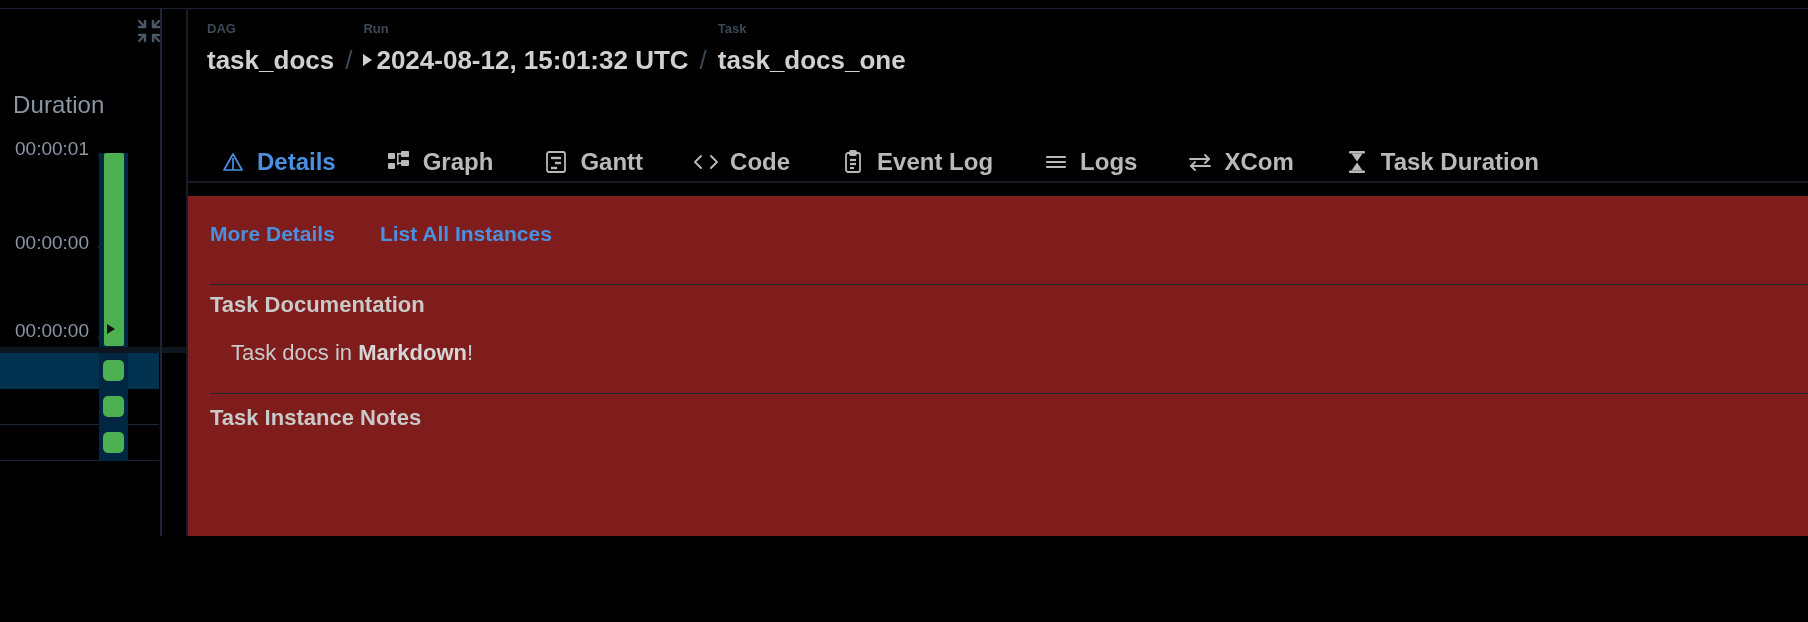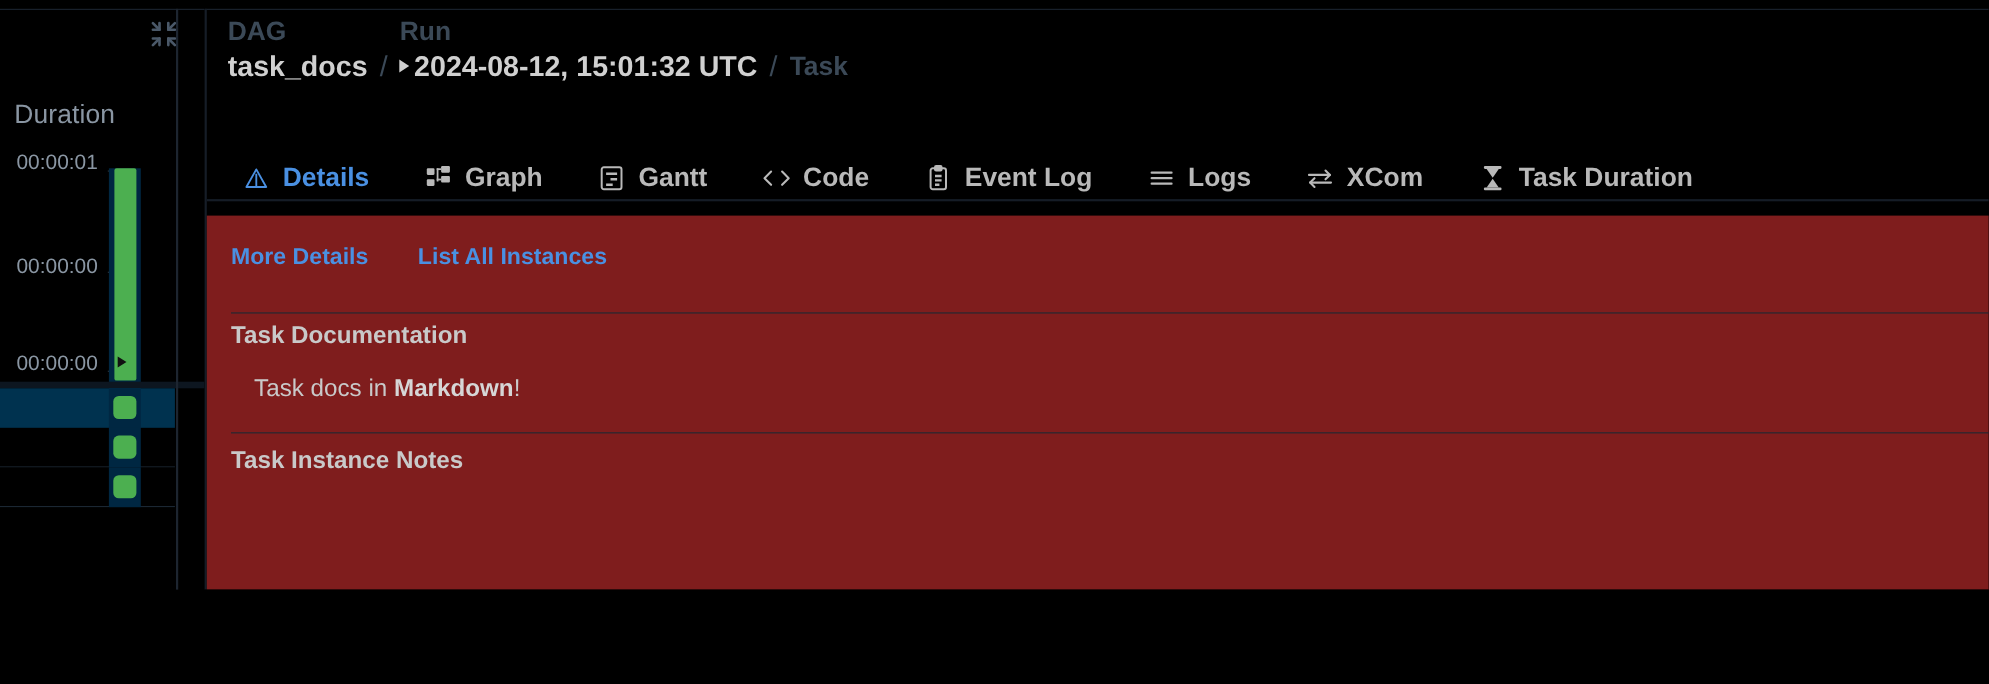--- a/index.html
+++ b/index.html
@@ -165,21 +165,21 @@
   
   .breadcrumb {
     position: absolute;
     top: 16px; left: 21px;
     display: flex;
     align-items: flex-end;
     white-space: nowrap;
   }
   .crumb { display: flex; flex-direction: column; }
   .crumb-kind {
-    font-size: 24px;
+    font-size: 13px;
     font-weight: bold;
     color: #3b4957;
     line-height: 26px;
     margin-bottom: 2px;
   }
   .crumb-value {
     font-size: 26px;
     font-weight: bold;
     color: #d0d0d0;
     line-height: 32px;
@@ -371,20 +371,21 @@
       <div class="crumb">
         <span class="crumb-kind">Run</span>
         <span class="crumb-value">
           <i class="run-caret"></i>
           <span>2024-08-12, 15:01:32 UTC</span>
         </span>
       </div>
       <span class="crumb-sep">/</span>
       <div class="crumb">
         <span class="crumb-kind">Task</span>
+        <span class="crumb-value">task_docs_one</span>
       </div>
     </div>
 
     <div class="tabbar">
 
       <div class="tab active">
         <span class="ticon">
           <svg width="24" height="24" viewBox="0 0 24 24" fill="none" stroke="#4a90e2" stroke-width="1.7" stroke-linejoin="round">
             <path d="M12 4 L21 20 H3 Z"></path>
               <path d="M12 8 V20"></path>

